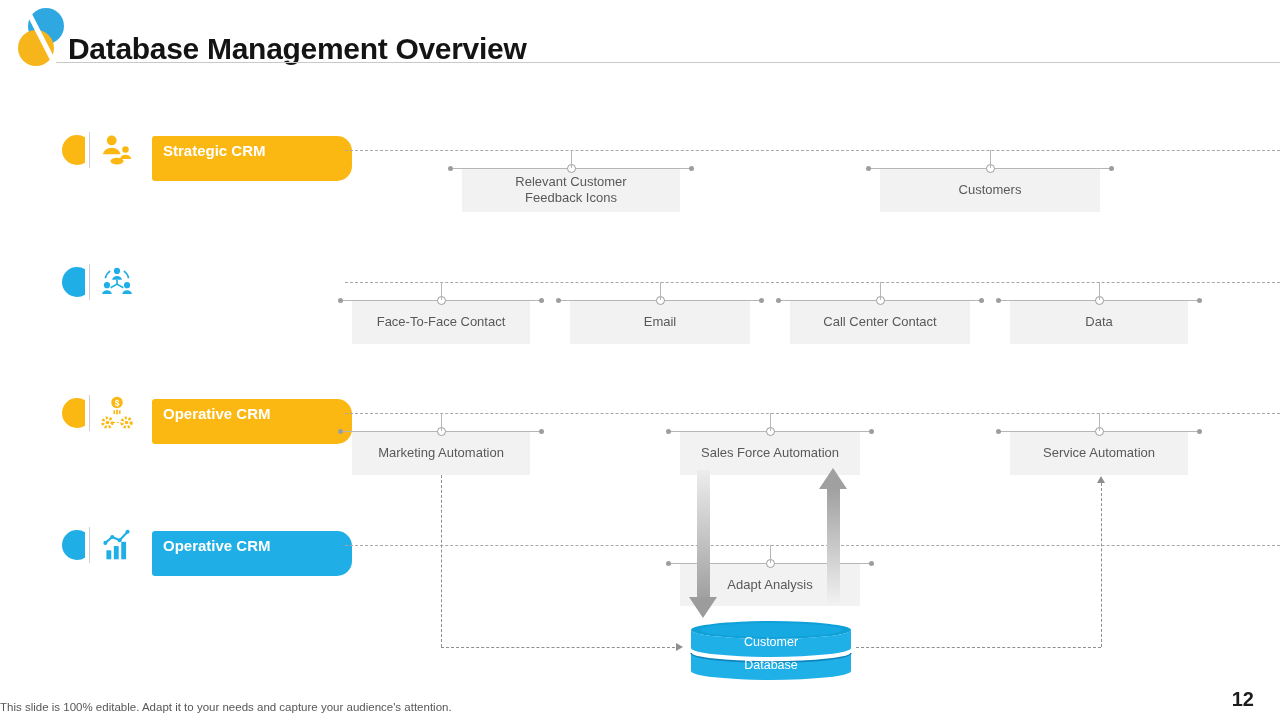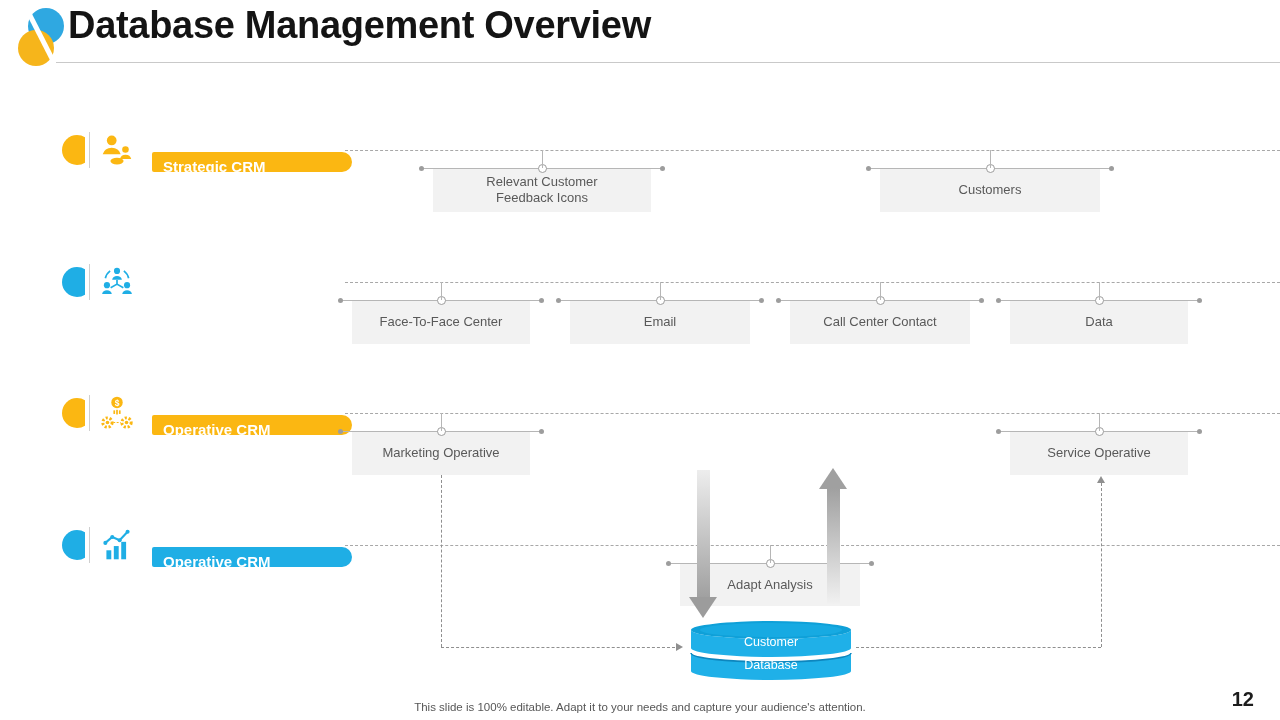--- a/index.html
+++ b/index.html
@@ -3,29 +3,29 @@
 <meta charset="utf-8">
 <style>
   html,body{margin:0;padding:0;background:#fff;}
   .slide{position:relative;width:1280px;height:720px;background:#fff;overflow:hidden;
          font-family:"Liberation Sans","DejaVu Sans",sans-serif;}
   
   .logo{position:absolute;left:18px;top:8px;width:46px;height:60px;}
   .logo .c-blue{position:absolute;left:10px;top:0;width:36px;height:36px;border-radius:50%;background:#2FA8E1;}
   .logo .c-yellow{position:absolute;left:0;top:22px;width:36px;height:36px;border-radius:50%;background:#F6B51B;}
   .logo .slash{position:absolute;left:21px;top:-5px;width:5px;height:70px;background:#fff;transform:rotate(-27deg);}
-  .title{position:absolute;left:68px;top:4px;font-size:38px;font-weight:700;color:#141414;letter-spacing:-.3px;}
+  .title{position:absolute;left:68px;top:32px;font-size:30px;font-weight:700;color:#141414;letter-spacing:-.3px;}
   .hrule{position:absolute;left:56px;right:0;top:62px;height:1px;background:#c9c9c9;}
   
   .brk{position:absolute;left:62px;width:23px;height:30px;overflow:hidden;}
   .brk i{display:block;width:30px;height:30px;border-radius:50%;}
   .brkline{position:absolute;left:89px;width:1px;height:36px;background:#cfcfcf;}
   .rowicon{position:absolute;left:98px;width:38px;height:36px;}
-  .pill{position:absolute;left:152px;width:189px;height:20px;border-radius:3px 15px 15px 3px;
-        color:#fff;font-weight:700;font-size:15px;line-height:29px;padding-left:11px;box-sizing:content-box;margin-top:16px;}
+  .pill{position:absolute;left:152px;width:189px;height:45px;border-radius:3px 15px 15px 3px;
+        color:#fff;font-weight:700;font-size:15px;line-height:29px;padding-left:11px;box-sizing:content-box;}
   .rowline{position:absolute;left:345px;right:0;height:0;border-top:1px dashed #a8a8a8;}
   .y{background:#FBB712;} .b{background:#1FAEE5;}
   
   .node{position:absolute;height:44px;background:#F2F2F2;color:#595959;font-size:13px;
         display:flex;align-items:center;justify-content:center;text-align:center;line-height:16px;}
   .node .cl{position:absolute;top:0;left:-12px;right:-12px;border-top:1px solid #b6b6b6;}
   .node .cl::before,.node .cl::after{content:"";position:absolute;top:-3px;width:5px;height:5px;border-radius:50%;background:#9d9d9d;}
   .node .cl::before{left:-2px;} .node .cl::after{right:-2px;}
   .node .cc{position:absolute;top:-4px;left:50%;margin-left:-4px;width:7px;height:7px;background:#fff;
             border:1px solid #9d9d9d;border-radius:50%;}
@@ -38,21 +38,21 @@
            border-left:14.5px solid transparent;border-right:14.5px solid transparent;border-bottom:21px solid #a0a0a0;}
   .shaft-up{position:absolute;left:827px;top:488px;width:13px;height:116px;background:linear-gradient(#a0a0a0,#f1f1f1);z-index:5;}
   
   .dv{position:absolute;width:0;border-left:1px dashed #8f8f8f;}
   .dh{position:absolute;height:0;border-top:1px dashed #8f8f8f;}
   .arr-r{position:absolute;width:0;height:0;border-top:4.5px solid transparent;border-bottom:4.5px solid transparent;border-left:7px solid #8f8f8f;}
   .arr-u{position:absolute;width:0;height:0;border-left:4.5px solid transparent;border-right:4.5px solid transparent;border-bottom:7px solid #8f8f8f;}
   
   .cyl{position:absolute;left:688px;top:617px;z-index:6;}
   
-  .footer{position:absolute;left:0;right:0;top:701px;text-align:center;font-size:11.5px;color:#575757;}
+  .footer{position:absolute;left:0;right:0;top:701px;text-align:left;font-size:11.5px;color:#575757;}
   .pagenum{position:absolute;right:26px;top:688px;font-size:20px;font-weight:700;color:#1c1c1c;}
 </style>
 </head>
 <body>
 
 <div class="slide">
 
   <div class="logo">
     <span class="c-blue"></span>
     <span class="c-yellow"></span>
@@ -70,21 +70,21 @@
       <circle cx="12" cy="8" r="4.6"></circle>
       <path d="M3.5,21 a8.8,8.3 0 0 1 17,0 z"></path>
       <circle cx="25" cy="16.5" r="3.1"></circle>
       <path d="M19.8,25.5 a5.4,5 0 0 1 10.6,0 z"></path>
       <ellipse cx="17" cy="27.5" rx="6.2" ry="3.2"></ellipse>
     </g>
   </svg>
   <div class="pill y" style="top:136px">Strategic CRM</div>
   <div class="rowline" style="top:150px"></div>
 
-  <div class="node" style="left:433px;top:168px;width:218px">
+  <div class="node" style="left:462px;top:168px;width:218px">
     <i class="cl"></i>
     <i class="cc"></i>
     <i class="stub"></i>
     <span style="width:130px">Relevant Customer Feedback Icons</span>
   </div>
   <div class="node" style="left:880px;top:168px;width:220px">
     <i class="cl"></i>
     <i class="cc"></i>
     <i class="stub"></i>
     <span>Customers</span>
@@ -108,21 +108,21 @@
       <path d="M6,13.5 a12,12 0 0 1 4.5,-7"></path>
       <path d="M28,13.5 a12,12 0 0 0 -4.5,-7"></path>
     </g>
   </svg>
   <div class="rowline" style="top:282px"></div>
 
   <div class="node" style="left:352px;top:300px;width:178px">
     <i class="cl"></i>
       <i class="cc"></i>
       <i class="stub"></i>
-    <span>Face-To-Face Center</span>
+    <span>Face-To-Face Contact</span>
   </div>
   <div class="node" style="left:790px;top:300px;width:180px">
     <i class="cl"></i>
       <i class="cc"></i>
       <i class="stub"></i>
     <span>Call Center Contact</span>
   </div>
   <div class="node" style="left:570px;top:300px;width:180px">
     <i class="cl"></i>
       <i class="cc"></i>
@@ -156,27 +156,33 @@
     <circle cx="8" cy="26" r="1.7" fill="#FBB712"></circle>
       <circle cx="26" cy="26" r="1.7" fill="#FBB712"></circle>
   </svg>
   <div class="pill y" style="top:399px">Operative CRM</div>
   <div class="rowline" style="top:413px"></div>
 
   <div class="node" style="left:352px;top:431px;width:178px">
     <i class="cl"></i>
       <i class="cc"></i>
       <i class="stub"></i>
-    <span>Marketing Operative</span>
+    <span>Marketing Automation</span>
+  </div>
+  <div class="node" style="left:680px;top:431px;width:180px">
+    <i class="cl"></i>
+      <i class="cc"></i>
+      <i class="stub"></i>
+    <span>Sales Force Automation</span>
   </div>
   <div class="node" style="left:1010px;top:431px;width:178px">
     <i class="cl"></i>
       <i class="cc"></i>
       <i class="stub"></i>
-    <span>Service Operative</span>
+    <span>Service Automation</span>
   </div>
 
   <div class="brk" style="top:530px">
       <i class="b"></i>
     </div>
   <div class="brkline" style="top:527px"></div>
   <svg class="rowicon" style="top:527px" viewBox="0 0 34 34">
     <g fill="#1FAEE5">
       <rect x="7" y="22" width="4.6" height="8.5"></rect>
         <rect x="14" y="18" width="4.6" height="12.5"></rect>

